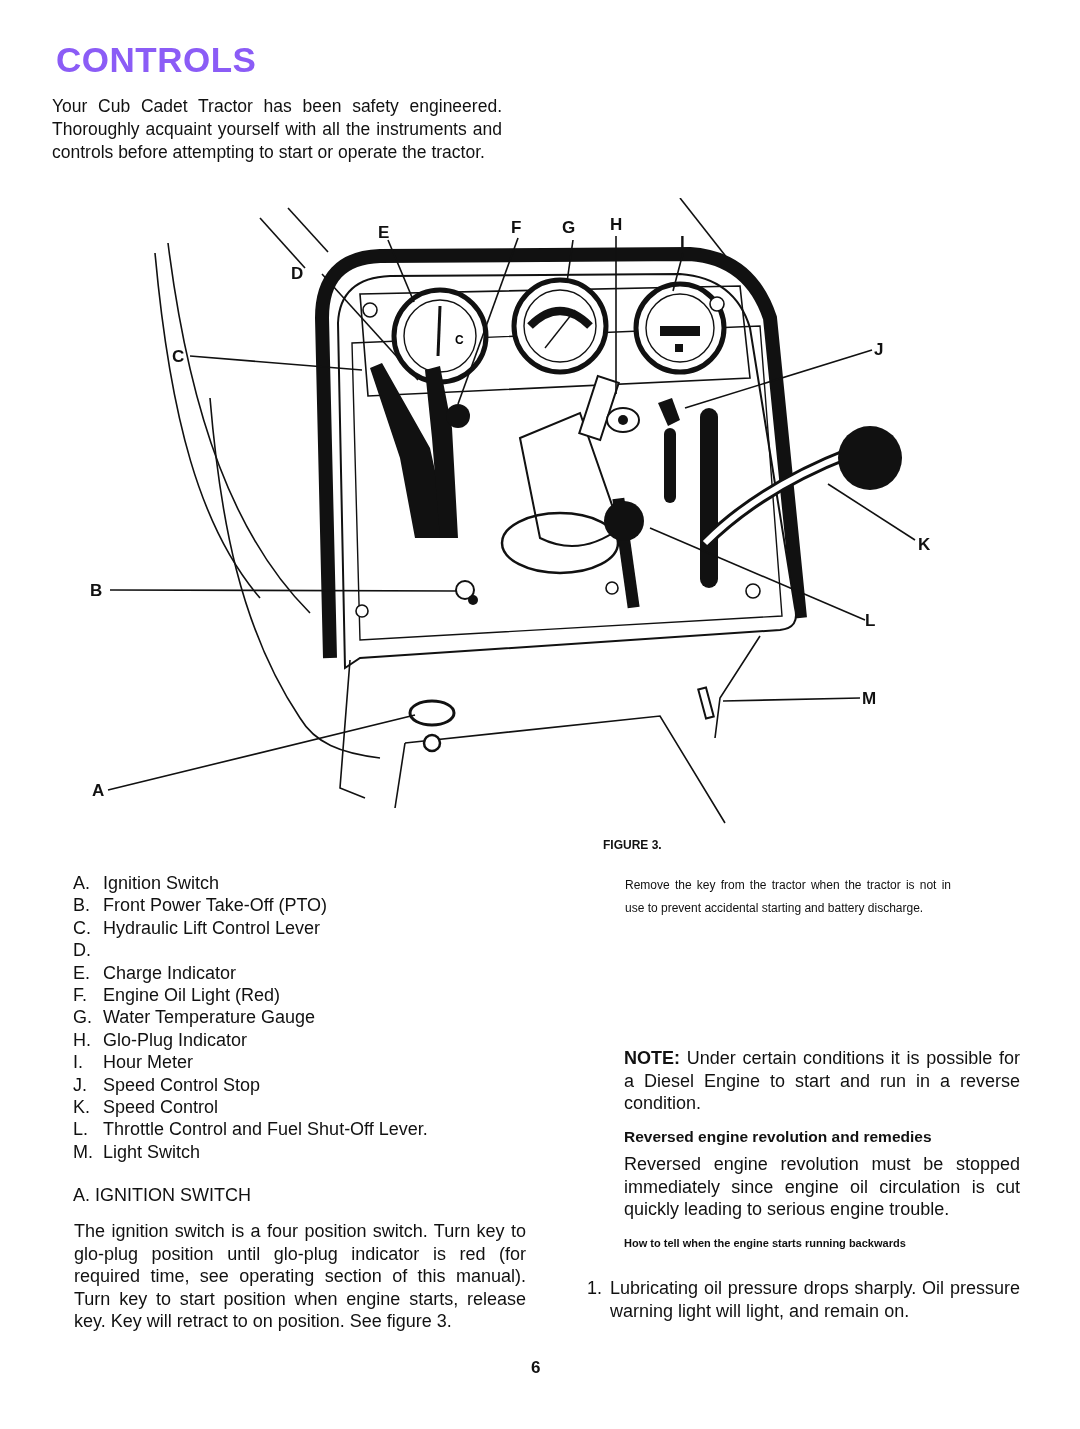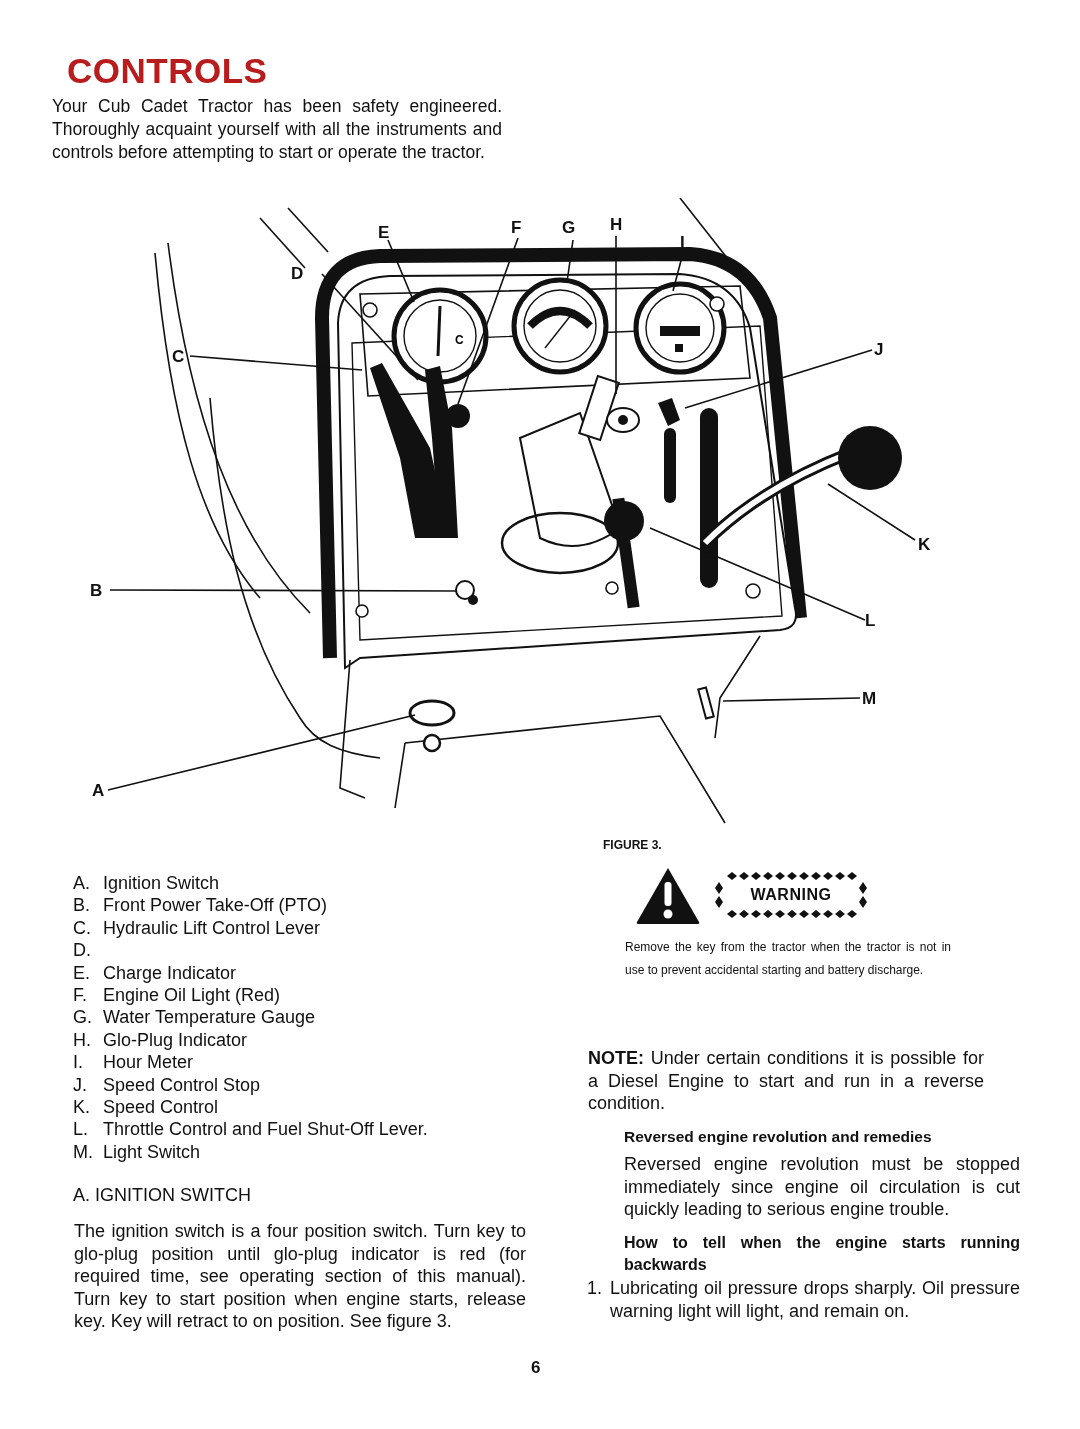--- a/index.html
+++ b/index.html
@@ -1,37 +1,37 @@
 <!DOCTYPE html>
 <html><head>
   <meta charset="utf-8">
   <style>
     html, body { margin: 0; padding: 0; background: #ffffff; }
     body { width: 1080px; height: 1429px; position: relative; overflow: hidden; color: #111; font-family: "Liberation Sans", sans-serif; }
     .abs { position: absolute; }
-    .title { left: 52px; top: 36px; font-size: 35px; font-weight: bold; letter-spacing: 0.5px; margin: 15px; color: #b91c1c; }
+    .title { left: 52px; top: 36px; font-size: 35px; font-weight: bold; letter-spacing: 0.5px; margin: 4px; color: #8b5cf6; }
     .intro { left: 52px; top: 95px; width: 450px; font-size: 17.5px; font-weight: normal; line-height: 23px; text-align: justify; margin: 0; }
     .figure { left: 60px; top: 198px; width: 960px; height: 640px; }
     .fig-caption { left: 587px; top: 822px; font-size: 12px; font-weight: bold; margin: 16px; }
     .legend { left: 73px; top: 872px; margin: 0; padding: 0; list-style: none; font-size: 18px; line-height: 22.4px; }
     .legend li { display: flex; }
     .legend .key { width: 30px; display: inline-block; }
     .sec-head { left: 73px; top: 1185px; font-size: 18px; font-weight: normal; margin: 0; }
     .sec-body { left: 66px; top: 1212px; width: 452px; font-size: 18px; line-height: 22.5px; text-align: justify; margin: 8px; }
     .warning-block { left: 625px; top: 864px; width: 330px; }
     .warn-row { display: flex; align-items: center; gap: 10px; margin-left: 8px; }
     .warn-badge { position: relative; width: 156px; height: 50px; display: flex; align-items: center; justify-content: center; }
     .warn-badge svg { position: absolute; left: 0; top: 0; }
     .warn-badge span { position: relative; font-weight: bold; font-size: 16px; letter-spacing: 0.5px; }
     .warn-text { margin: 10px 11px 0 0; width: 326px; font-size: 12px; line-height: 22.5px; text-align: justify; }
-    .note { left: 588px; top: 1047px; width: 396px; font-size: 18px; line-height: 22.5px; text-align: justify; margin: 0; }
+    .note { left: 624px; top: 1047px; width: 396px; font-size: 18px; line-height: 22.5px; text-align: justify; margin: 0; }
     .note b { font-weight: bold; }
     .sub1 { left: 624px; top: 1128px; font-size: 15.5px; font-weight: bold; margin: 0; }
     .rev-body { left: 624px; top: 1153px; width: 396px; font-size: 18px; line-height: 22.5px; text-align: justify; margin: 0; }
-    .sub2 { left: 624px; top: 1232px; width: 396px; font-size: 16px; font-weight: bold; line-height: 22px; margin: 0; text-align: justify; }
+    .sub2 { left: 624px; top: 1232px; width: 396px; font-size: 11px; font-weight: bold; line-height: 22px; margin: 0; text-align: justify; }
     .steps { left: 578px; top: 1277px; width: 442px; font-size: 18px; line-height: 22.5px; margin: 0; padding: 0; list-style: none; }
     .steps li { display: flex; }
     .steps .num { width: 24px; flex: none; text-align: right; margin-right: 8px; }
     .steps .txt { flex: 1; text-align: justify; }
     .page-num { left: 531px; top: 1358px; font-size: 17px; font-weight: bold; margin: 0; }
     svg text { font-family: "Liberation Sans", sans-serif; font-weight: bold; }
   </style>
 </head>
 <body>
 
@@ -208,38 +208,20 @@
   <li>
       <span class="key">M.</span>
       <span>Light Switch</span>
     </li>
 </ul>
 
 <h2 class="abs sec-head">A. IGNITION SWITCH</h2>
 <p class="abs sec-body">The ignition switch is a four position switch. Turn key to glo-plug position until glo-plug indicator is red (for required time, see operating section of this manual). Turn key to start position when engine starts, release key. Key will retract to on position. See figure 3.</p>
 
 <div class="abs warning-block">
-  <div class="warn-row">
-    <svg width="70" height="62" viewBox="0 0 70 62">
-      <path d="M 35 4 L 66 58 Q 67 60 64 60 L 6 60 Q 3 60 4 58 Z" fill="#111"></path>
-      <rect x="31.5" y="18" width="7" height="24" rx="3" fill="#fff"></rect>
-      <circle cx="35" cy="50" r="4.5" fill="#fff"></circle>
-    </svg>
-    <div class="warn-badge">
-      <svg width="156" height="50" viewBox="0 0 156 50">
-        <g fill="#111">
-          <path d="M 14 6 l 5 -4 l 5 4 l -5 4 Z M 26 6 l 5 -4 l 5 4 l -5 4 Z M 38 6 l 5 -4 l 5 4 l -5 4 Z M 50 6 l 5 -4 l 5 4 l -5 4 Z M 62 6 l 5 -4 l 5 4 l -5 4 Z M 74 6 l 5 -4 l 5 4 l -5 4 Z M 86 6 l 5 -4 l 5 4 l -5 4 Z M 98 6 l 5 -4 l 5 4 l -5 4 Z M 110 6 l 5 -4 l 5 4 l -5 4 Z M 122 6 l 5 -4 l 5 4 l -5 4 Z M 134 6 l 5 -4 l 5 4 l -5 4 Z"></path>
-          <path d="M 14 44 l 5 -4 l 5 4 l -5 4 Z M 26 44 l 5 -4 l 5 4 l -5 4 Z M 38 44 l 5 -4 l 5 4 l -5 4 Z M 50 44 l 5 -4 l 5 4 l -5 4 Z M 62 44 l 5 -4 l 5 4 l -5 4 Z M 74 44 l 5 -4 l 5 4 l -5 4 Z M 86 44 l 5 -4 l 5 4 l -5 4 Z M 98 44 l 5 -4 l 5 4 l -5 4 Z M 110 44 l 5 -4 l 5 4 l -5 4 Z M 122 44 l 5 -4 l 5 4 l -5 4 Z M 134 44 l 5 -4 l 5 4 l -5 4 Z"></path>
-          <path d="M 6 12 l 4 6 l -4 6 l -4 -6 Z M 6 26 l 4 6 l -4 6 l -4 -6 Z"></path>
-          <path d="M 150 12 l 4 6 l -4 6 l -4 -6 Z M 150 26 l 4 6 l -4 6 l -4 -6 Z"></path>
-        </g>
-      </svg>
-      <span>WARNING</span>
-    </div>
-  </div>
   <p class="warn-text">Remove the key from the tractor when the tractor is not in use to prevent accidental starting and battery discharge.</p>
 </div>
 
 <p class="abs note"><b>NOTE:</b><span> Under certain conditions it is possible for a Diesel Engine to start and run in a reverse condition.</span></p>
 
 <h3 class="abs sub1">Reversed engine revolution and remedies</h3>
 <p class="abs rev-body">Reversed engine revolution must be stopped immediately since engine oil circulation is cut quickly leading to serious engine trouble.</p>
 
 <h3 class="abs sub2">How to tell when the engine starts running backwards</h3>
 <ol class="abs steps">

